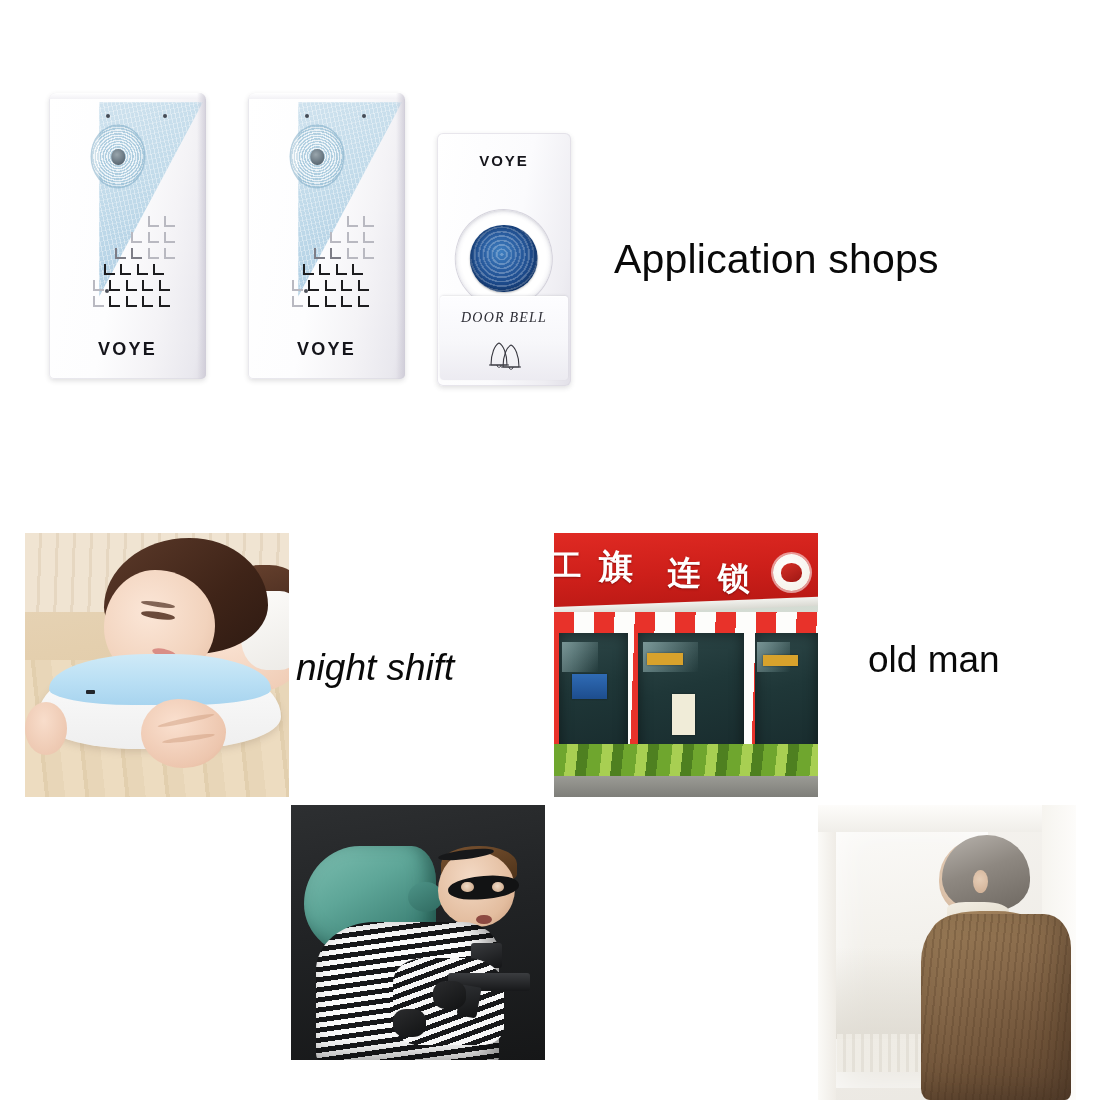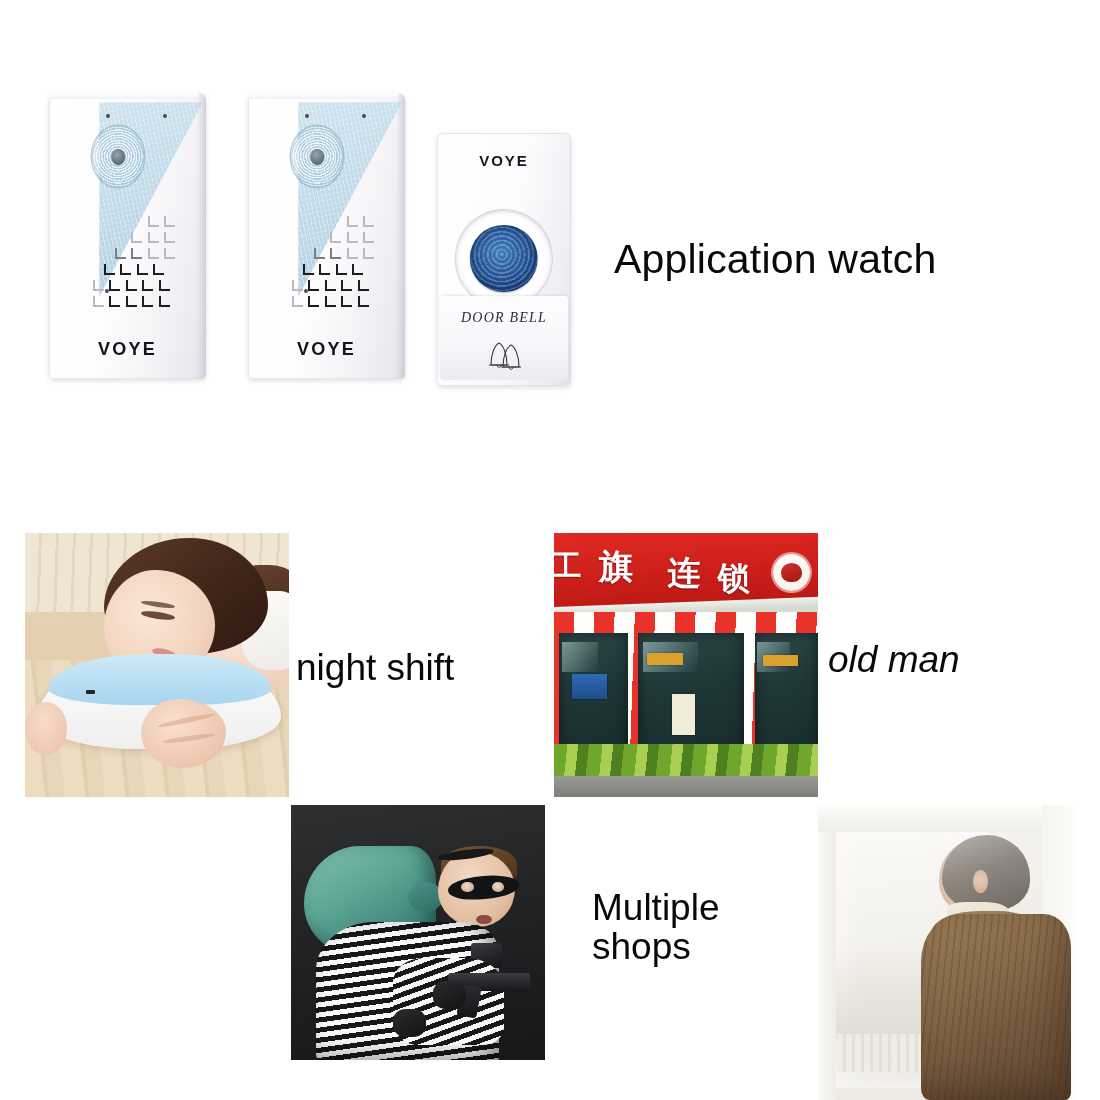--- a/index.html
+++ b/index.html
@@ -355,21 +355,21 @@
           <path d="M12 28 L32 28" stroke="#3a3a42" stroke-width="1.1" fill="none"></path>
           <path d="M20 28 C20 31, 24 31, 24 28" fill="none" stroke="#3a3a42" stroke-width="1"></path>
           <path d="M26 30 C26 18, 30 10, 34 8 C38 10, 42 18, 42 30 Z" fill="none" stroke="#3a3a42" stroke-width="1.1"></path>
           <path d="M24 30 L44 30" stroke="#3a3a42" stroke-width="1.1" fill="none"></path>
           <path d="M32 30 C32 33, 36 33, 36 30" fill="none" stroke="#3a3a42" stroke-width="1"></path>
         </svg>
       </div>
     </div>
   </div>
 
-  <div class="caption" style="left:614px;top:238px;font-size:41px;letter-spacing:0.2px;">Application watch</div>
+  <div class="caption" style="left:614px;top:238px;font-size:41px;letter-spacing:0.2px;">Application shops</div>
 
   <div class="photo" style="left:25px;top:533px;width:264px;height:264px;">
     <div class="nap-bg"></div>
     <div class="nap-wall"></div>
     <div class="nap-desk"></div>
     <div class="nap-hair2"></div>
     <div class="nap-shoulder"></div>
     <div class="nap-sleeve"></div>
     <div class="nap-hair"></div>
     <div class="nap-face"></div>
@@ -378,21 +378,21 @@
     <div class="nap-lip"></div>
     <div class="nap-pillow"></div>
     <div class="nap-pillow-blue"></div>
     <div class="nap-tag"></div>
     <div class="nap-hand"></div>
     <div class="nap-finger" style="left:50%;top:70%;width:22%;transform:rotate(-12deg);"></div>
     <div class="nap-finger" style="left:52%;top:77%;width:20%;transform:rotate(-8deg);"></div>
     <div class="nap-hand2"></div>
   </div>
 
-  <div class="caption" style="left:296px;top:648px;font-size:37px;">night shift</div>
+  <div class="caption" style="left:296px;top:648px;font-size:37px;font-style:italic;">night shift</div>
 
   <div class="photo" style="left:554px;top:533px;width:264px;height:264px;">
     <div class="shop-sky"></div>
     <div class="shop-green"></div>
     <div class="shop-greenbar"></div>
     <div class="shop-sign"></div>
     <div class="shop-ch" style="left:-1%;top:5%;font-size:30px;">工</div>
     <div class="shop-ch" style="left:17%;top:4%;font-size:34px;">旗</div>
     <div class="shop-ch" style="left:43%;top:7%;font-size:33px;">连</div>
     <div class="shop-ch" style="left:62%;top:9%;font-size:32px;">锁</div>
@@ -411,21 +411,21 @@
       <div class="shop-poster" style="left:32%;top:44%;width:22%;height:30%;"></div>
     </div>
     <div class="shop-window" style="left:76%;width:24%;">
       <div class="shop-win-glare"></div>
       <div class="shop-poster" style="left:14%;top:16%;width:54%;height:8%;background:#d8a22c;"></div>
     </div>
     <div class="shop-veg"></div>
     <div class="shop-ground"></div>
   </div>
 
-  <div class="caption" style="left:828px;top:640px;font-size:37px;font-style:italic;">old man</div>
+  <div class="caption" style="left:868px;top:640px;font-size:37px;">old man</div>
 
   <div class="photo" style="left:291px;top:805px;width:254px;height:255px;">
     <div class="th-bg"></div>
     <div class="th-sack"></div>
     <div class="th-sack-tie"></div>
     <div class="th-hair"></div>
     <div class="th-head"></div>
     <div class="th-band"></div>
     <div class="th-mask"></div>
     <div class="th-eyehole" style="left:67%;"></div>
@@ -451,16 +451,14 @@
     <div class="om-frame-t"></div>
     <div class="om-frame-r"></div>
     <div class="om-head"></div>
     <div class="om-hair"></div>
     <div class="om-ear"></div>
     <div class="om-collar"></div>
     <div class="om-shoulder"></div>
     <div class="om-body"></div>
   </div>
 
-  <div class="caption" style="left:592px;top:888px;font-size:37px;">Multiple
-shops</div>
 
 </div>
 
 </body></html>

